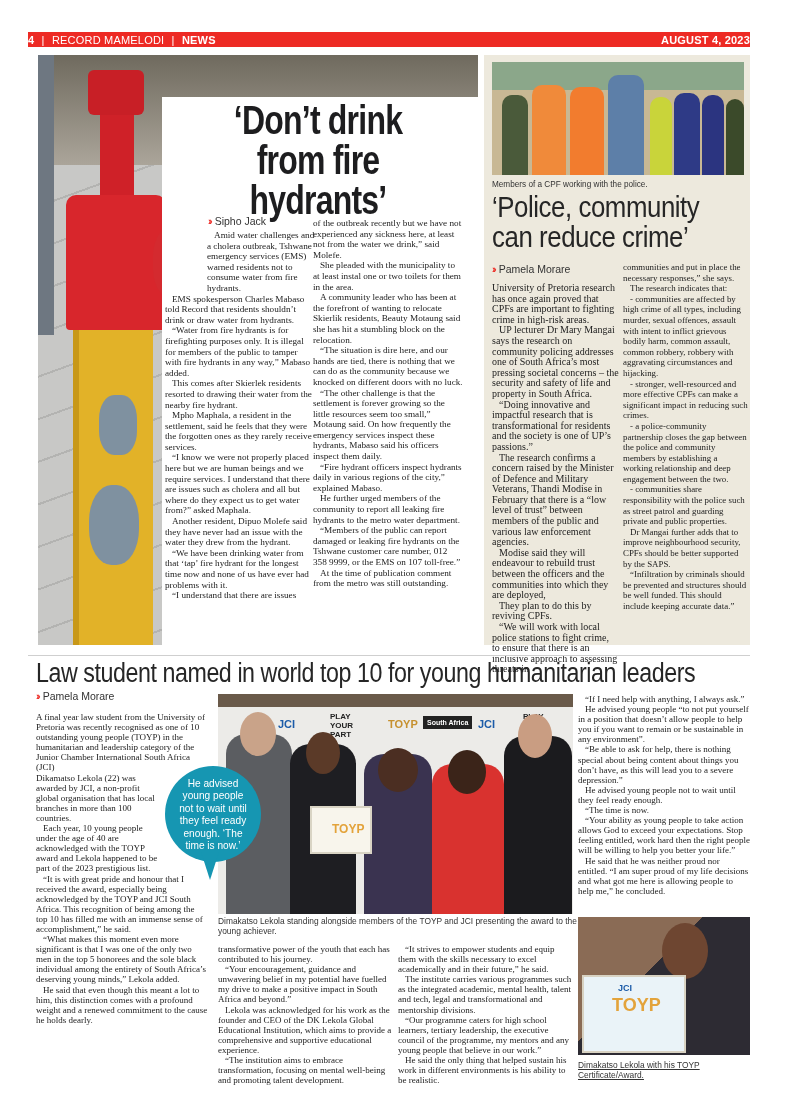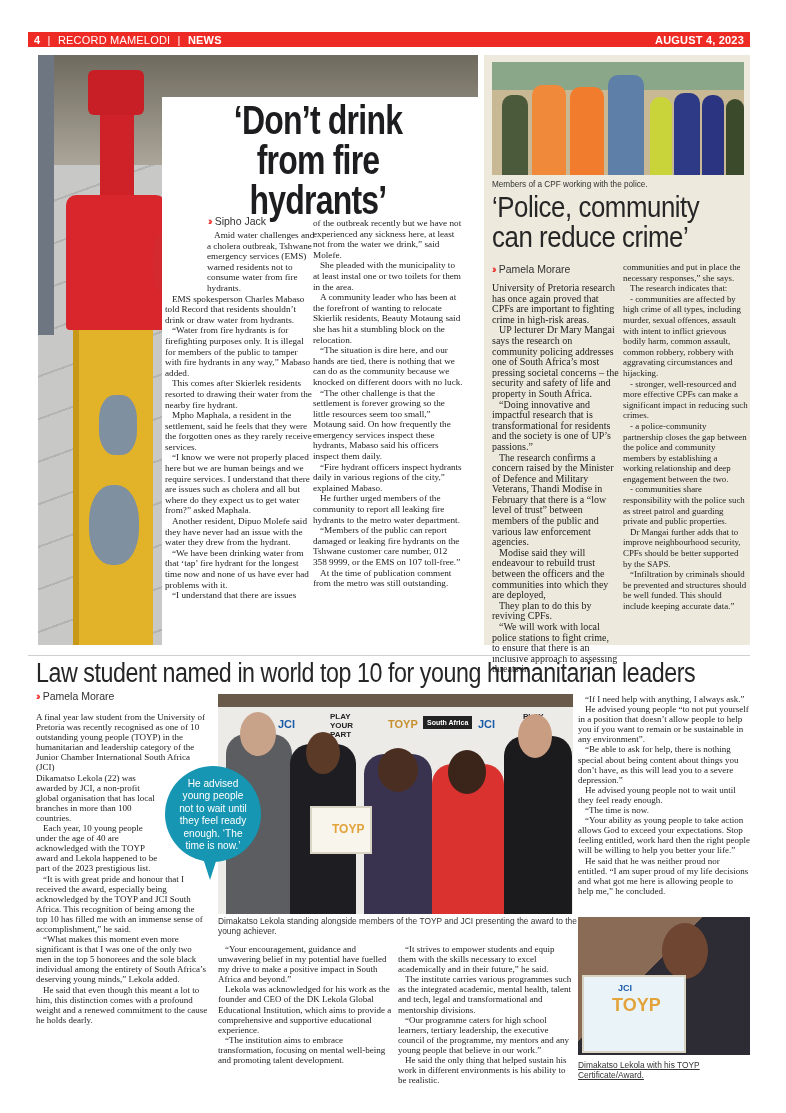--- a/index.html
+++ b/index.html
@@ -1,17 +1,17 @@
 <!DOCTYPE html>
 <html><head>
 <meta charset="utf-8">
 <style>
   * { box-sizing: border-box; margin: 0; padding: 0; }
   body { width: 786px; height: 1113px; background: #ffffff; position: relative; overflow: hidden; font-family: "Liberation Serif", serif; color: #222; }
-  .topbar { position: absolute; left: 28px; top: 32px; width: 722px; height: 15px; background: #ed2a24; color: #fff; font-family: "Liberation Sans", sans-serif; font-size: 11px; font-weight: bold; display: flex; align-items: center; justify-content: space-between; padding: 0 6px; letter-spacing: 0.2px; }
+  .topbar { position: absolute; left: 28px; top: 32px; width: 722px; height: 15px; background: #ed2a24; color: #fff; font-family: "Liberation Sans", sans-serif; font-size: 11px; font-weight: bold; display: flex; align-items: center; justify-content: space-between; padding: 0 0; letter-spacing: 0.2px; }
   .topbar .left span { margin-right: 4px; }
   .topbar .sep { font-weight: normal; }
   .topbar .pub { font-weight: normal; }
 
   
   .hydrant-photo { position: absolute; left: 38px; top: 55px; width: 440px; height: 590px; background:
     linear-gradient(90deg, #8c9197 0 6%, #b5b8ba 6% 16%, #cfd1d1 16% 100%); overflow: hidden; }
   .hydrant-photo .bgtop { position: absolute; left: 0; top: 0; width: 100%; height: 110px; background: linear-gradient(180deg, #6f6a5e, #aba59a); }
   .hydrant-photo .paving { position: absolute; left: 0; top: 110px; width: 100%; height: 480px; background: repeating-linear-gradient(160deg, #c8c8c6 0 38px, #b3b3b1 38px 40px); }
   .hydrant-photo .pole { position: absolute; left: 0; top: 0; width: 16px; height: 280px; background: #6e7781; }
@@ -200,20 +200,21 @@
   <div class="cert">
       <div class="t">TOYP</div>
     </div>
 </div>
 <div class="quote-bubble">
   <span>He advised young people not to wait until they feel ready enough. ‘The time is now.’</span>
 </div>
 <div class="law-caption">Dimakatso Lekola standing alongside members of the TOYP and JCI presenting the award to the young achiever.</div>
 
 <div class="col" style="left:218px; top:944px; width:175px; font-size:9px; line-height:10.1px;">
+  <p class="noindent">transformative power of the youth that each has contributed to his journey.</p>
   <p>“Your encouragement, guidance and unwavering belief in my potential have fuelled my drive to make a positive impact in South Africa and beyond.”</p>
   <p>Lekola was acknowledged for his work as the founder and CEO of the DK Lekola Global Educational Institution, which aims to provide a comprehensive and supportive educational experience.</p>
   <p>“The institution aims to embrace transformation, focusing on mental well-being and promoting talent development.</p>
 </div>
 <div class="col" style="left:398px; top:944px; width:175px; font-size:9px; line-height:10.1px;">
   <p>“It strives to empower students and equip them with the skills necessary to excel academically and in their future,” he said.</p>
   <p>The institute carries various programmes such as the integrated academic, mental health, talent and tech, legal and transformational and mentorship divisions.</p>
   <p>“Our programme caters for high school learners, tertiary leadership, the executive council of the programme, my mentors and any young people that believe in our work.”</p>
   <p>He said the only thing that helped sustain his work in different environments is his ability to be realistic.</p>
 </div>

